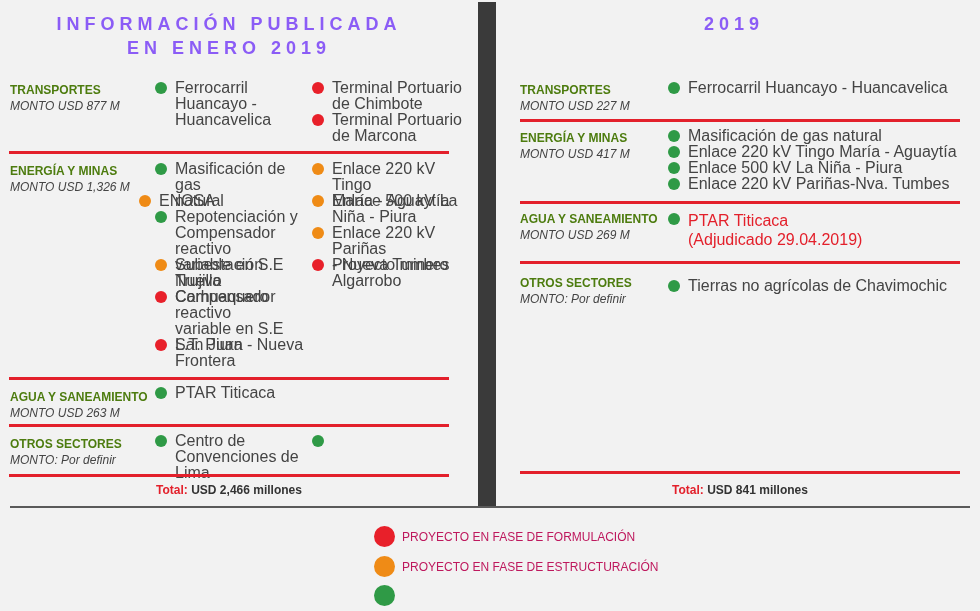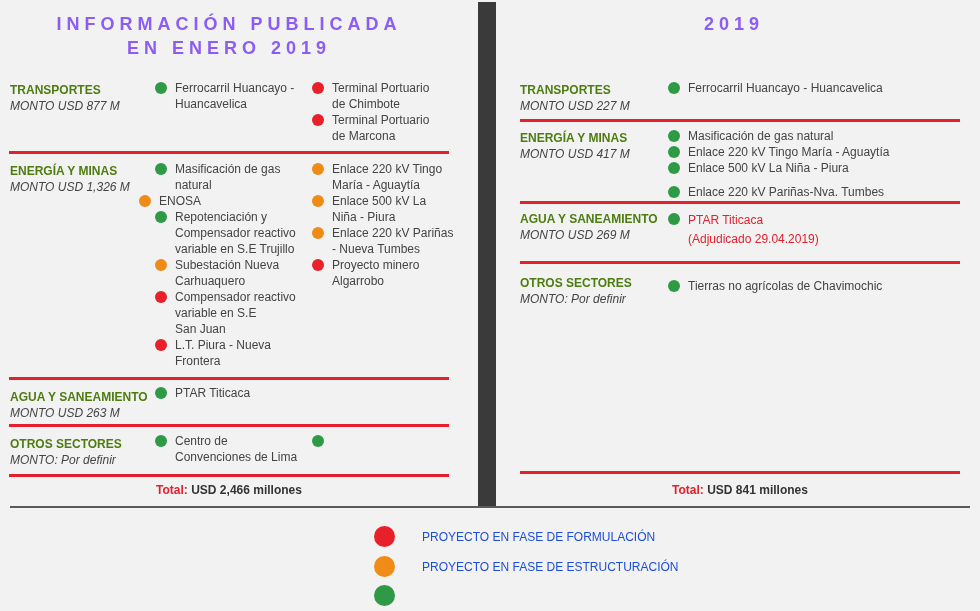--- a/index.html
+++ b/index.html
@@ -19,35 +19,35 @@
   }
   .panel.left .panel-title { width: 458px; }
   .panel.right .panel-title { width: 484px; }
 
   .section { position: absolute; }
   .sec-name { font-weight: bold; font-size: 12px; line-height: 16px; color: #4d7c0f; position: absolute; left: 0; white-space: nowrap; }
   .sec-amount { font-size: 12px; line-height: 16px; color: #444; position: absolute; left: 0; white-space: nowrap; font-style: italic; }
 
   .rule { position: absolute; height: 3px; background: #e3202b; }
 
-  .item { position: absolute; font-size: 12px; line-height: 16px; color: #444; }
+  .item { position: absolute; font-size: 16px; line-height: 16px; color: #444; }
   .item .dot { position: absolute; left: 0; top: 2px; width: 12px; height: 12px; border-radius: 50%; }
   .item .txt { position: absolute; left: 20px; top: 0; white-space: pre-line; }
   .dot.red { background: #e8202a; }
   .dot.orange { background: #ef8b16; }
   .dot.green { background: #2f9a46; }
   .txt.red { color: #e3202b; }
 
   .total { position: absolute; font-size: 12px; line-height: 16px; font-weight: bold; text-align: center; color: #333; }
   .total .lbl { color: #e3202b; margin-top: 16px; }
 
   .legend { position: absolute; left: 374px; top: 526px; }
   .legend-row { position: absolute; left: 0; width: 320px; height: 22px; }
   .legend-row .ldot { position: absolute; left: 0; top: 0; width: 21px; height: 21px; border-radius: 50%; }
-  .legend-row .ltxt { position: absolute; left: 28px; top: 4px; font-size: 12px; line-height: 14px; color: #1d4ed8; white-space: nowrap; margin-left: 20px; }
+  .legend-row .ltxt { position: absolute; left: 28px; top: 4px; font-size: 12px; line-height: 14px; color: #be185d; white-space: nowrap; }
 </style>
 </head>
 <body>
 
 <div class="divider-v"></div>
 <div class="divider-h"></div>
 
 <div class="panel left">
   <div class="panel-title">
     <div>INFORMACIÓN PUBLICADA</div>
@@ -186,21 +186,21 @@
     <span class="txt">Masificación de gas natural</span>
   </div>
   <div class="item" style="left:172px; top:144px; width:300px; height:16px;">
     <span class="dot green"></span>
     <span class="txt">Enlace 220 kV Tingo María - Aguaytía</span>
   </div>
   <div class="item" style="left:172px; top:160px; width:300px; height:16px;">
     <span class="dot green"></span>
     <span class="txt">Enlace 500 kV La Niña - Piura</span>
   </div>
-  <div class="item" style="left:172px; top:184px; width:300px; height:16px;">
+  <div class="item" style="left:172px; top:176px; width:300px; height:16px;">
     <span class="dot green"></span>
     <span class="txt">Enlace 220 kV Pariñas-Nva. Tumbes</span>
   </div>
   <div class="rule" style="left:24px; top:201px; width:440px;"></div>
 
   <div class="section" style="left:24px; top:211px;">
     <div class="sec-name" style="top:0;">AGUA Y SANEAMIENTO</div>
     <div class="sec-amount" style="top:16px;">MONTO USD 269 M</div>
   </div>
   <div class="item" style="left:172px; top:211px; width:300px; height:40px;">

